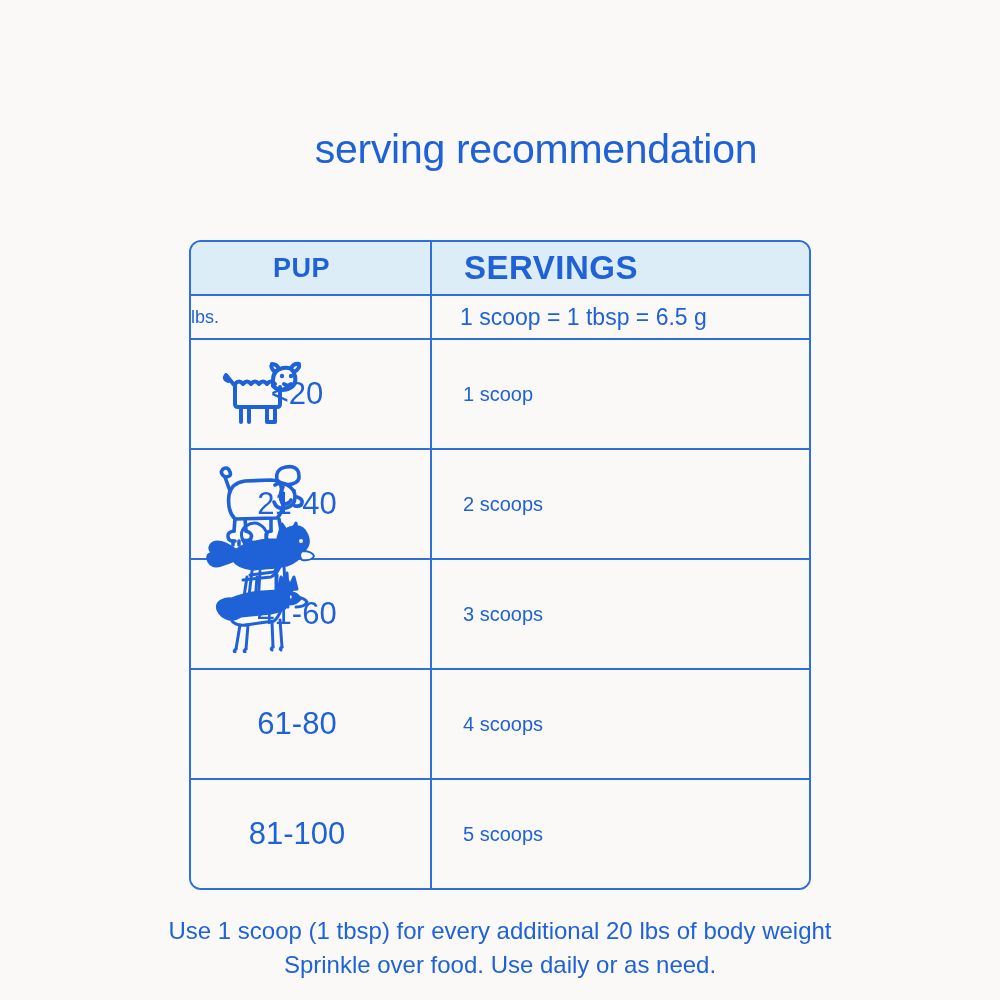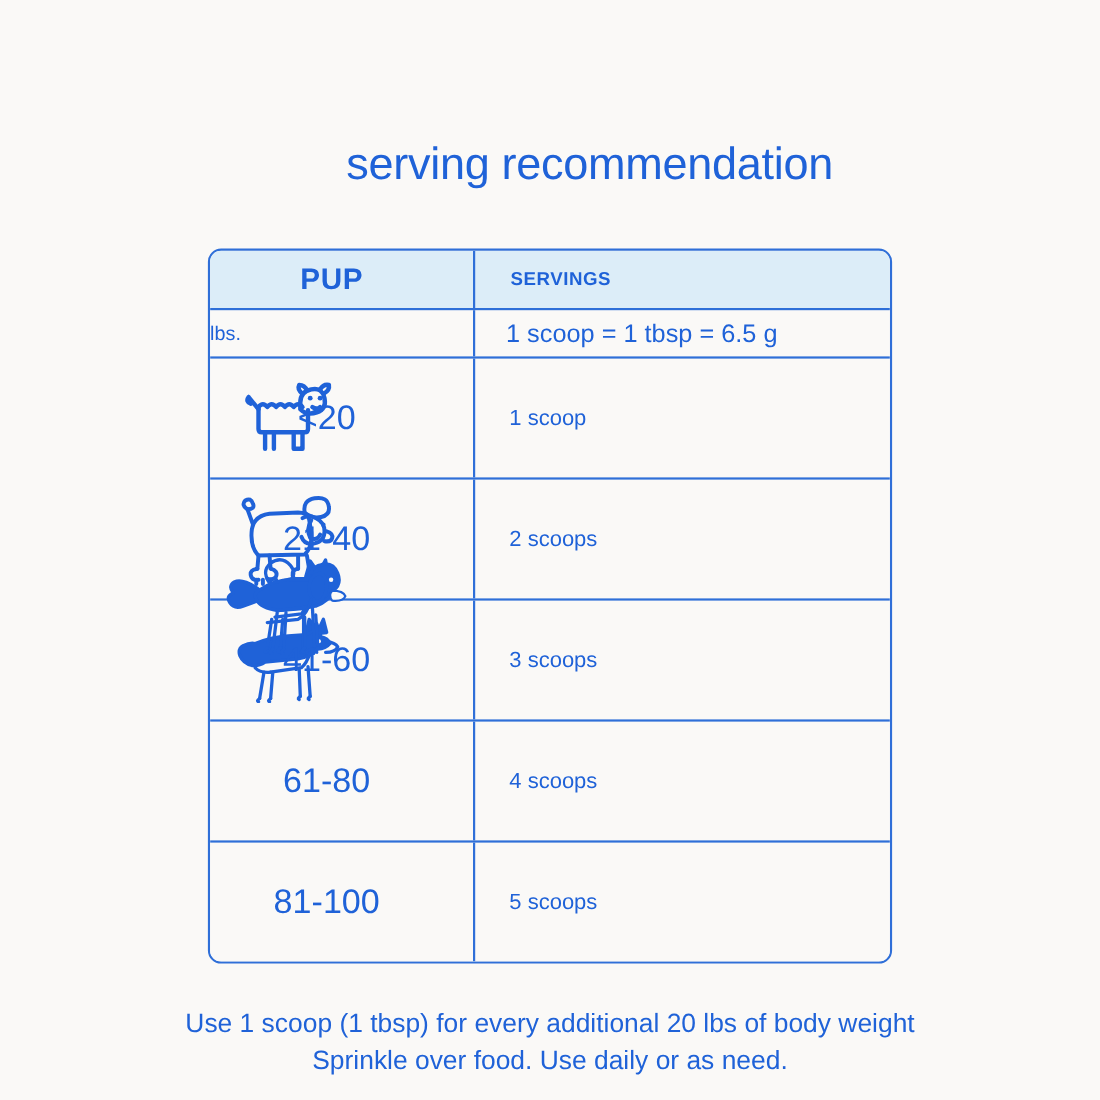--- a/index.html
+++ b/index.html
@@ -33,21 +33,21 @@
     letter-spacing: -0.3px;
     color: #1f62d8;
     white-space: nowrap;
     padding-left: 36px;
   }
 
   
   .table {
     position: absolute;
     left: 189px;
-    top: 226px;
+    top: 240px;
     width: 622px;
     border: 2px solid #2f6fd8;
     border-radius: 12px;
     overflow: hidden;
     box-sizing: border-box;
     background: #faf9f7;
   }
 
   .row {
     display: flex;
@@ -89,21 +89,21 @@
     box-sizing: border-box;
     font-size: 27px;
     font-weight: bold;
     letter-spacing: 0.5px;
     color: #1f62d8;
   }
   .hdr-serv {
     width: 100%;
     padding-left: 32px;
     box-sizing: border-box;
-    font-size: 17px;
+    font-size: 33px;
     font-weight: bold;
     letter-spacing: 0.5px;
     color: #1f62d8;
   }
 
   
   .row-units {
     background: #faf9f7;
     height: 44px;
   }

